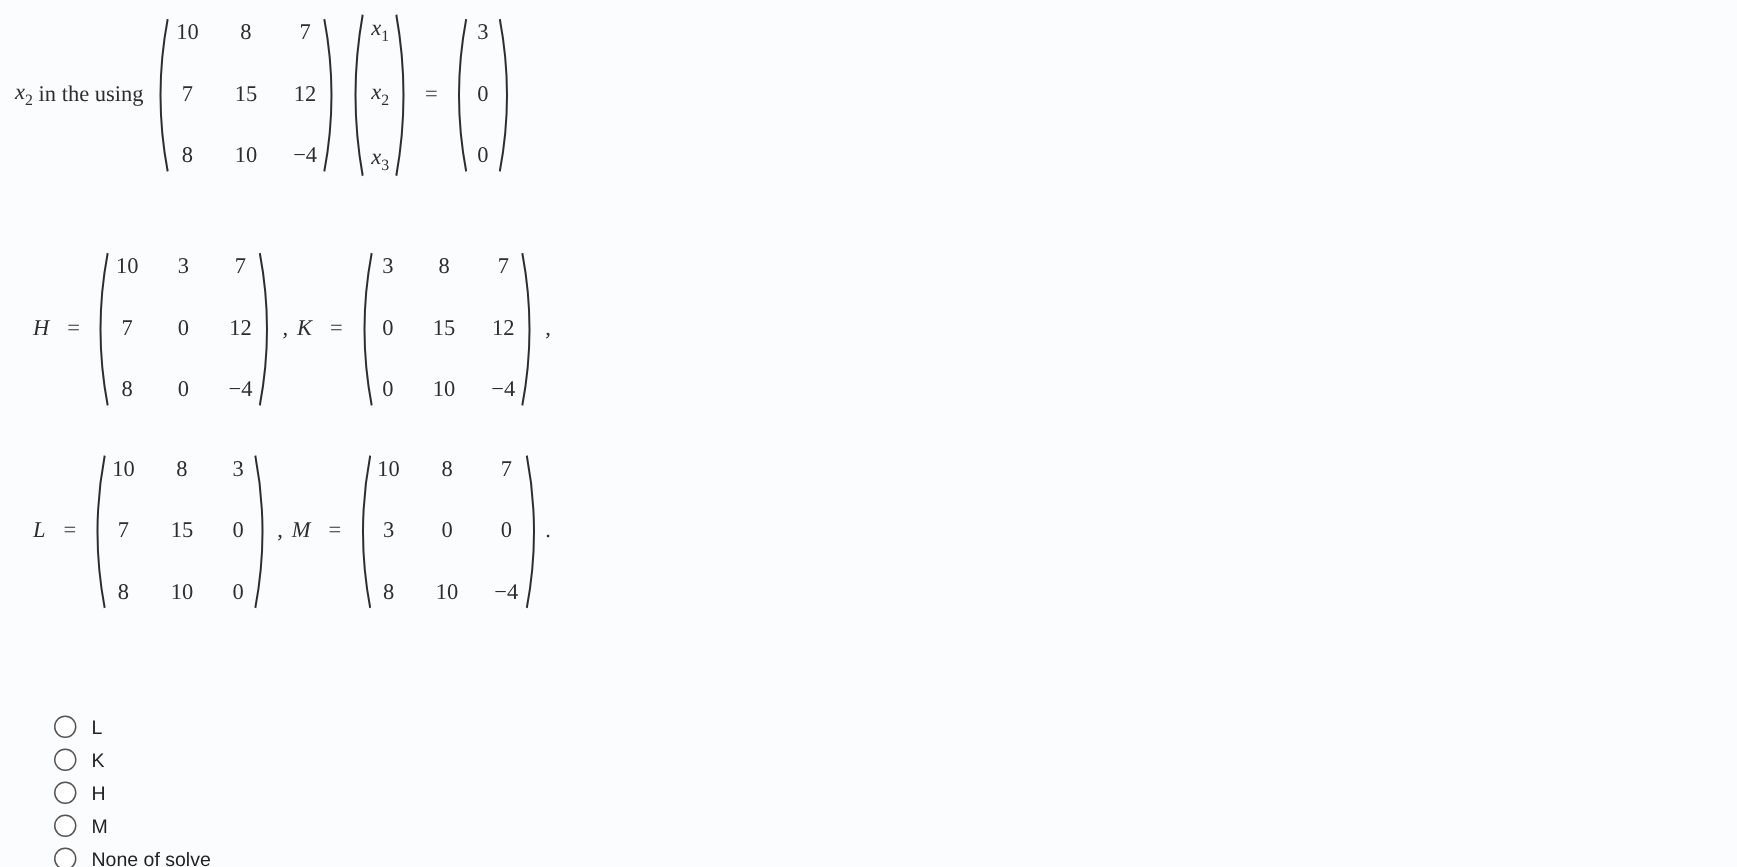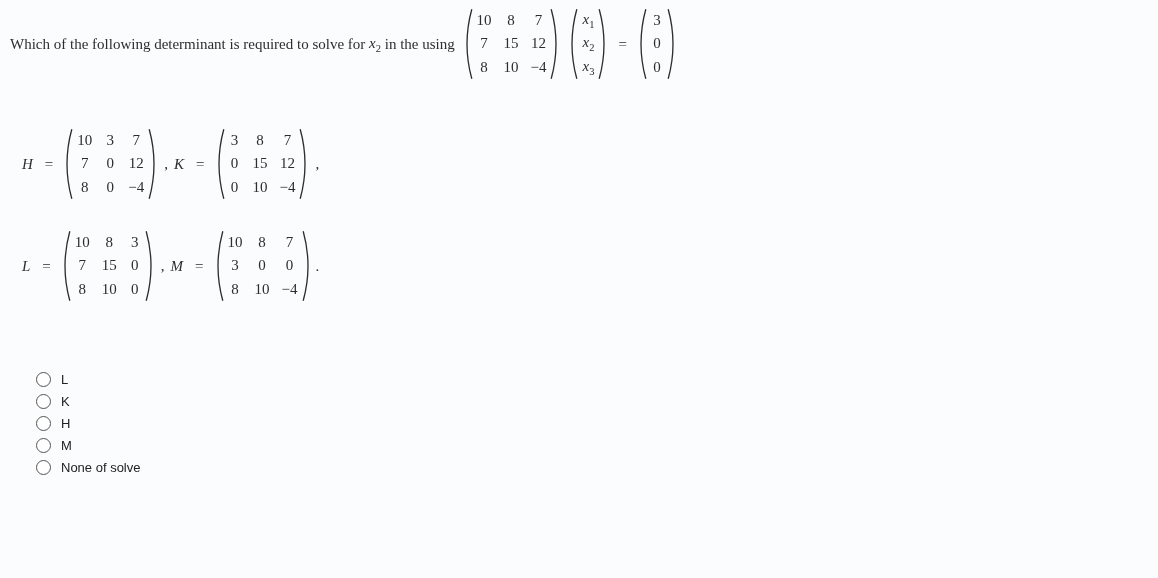--- a/index.html
+++ b/index.html
@@ -33,20 +33,21 @@
   .paren svg { width: 100%; height: 100%; }
   .mcells {
     display: grid;
     grid-auto-rows: 1fr;
     align-items: center;
     justify-items: center;
     column-gap: 12px;
     row-gap: 4px;
     padding: 3px 4px;
     font-family: 'Times New Roman', serif;
+    gap: 24px;
   }
   .mcells .cell { min-width: 12px; text-align: center; }
   .italic { font-style: italic; font-family: 'Times New Roman', serif; }
   .sub { font-size: 0.7em; vertical-align: sub; font-style: normal; }
   .defs {
     margin-left: 12px;
     margin-bottom: 70px;
   }
   .def-row {
     display: flex;
@@ -78,21 +79,20 @@
     border-radius: 50%;
     margin-right: 10px;
     background: #fff;
     flex-shrink: 0;
   }
 </style>
 </head>
 <body>
 
 <div class="question-line">
-  <span>Which of the following determinant is required to solve for </span>
   <span class="italic"><span>x</span><span class="sub">2</span></span>
   <span> in the using </span>
 
   <span class="matrix">
     <span class="paren"><svg viewBox="0 0 10 60" preserveAspectRatio="none">
           <path d="M9 1 Q1 30 9 59" stroke="#2d2d2d" stroke-width="1.1" fill="none"></path>
         </svg></span>
     <span class="mcells" style="grid-template-columns:repeat(3,auto)">
       <span class="cell">10</span><span class="cell">8</span><span class="cell">7</span>
       <span class="cell">7</span><span class="cell">15</span><span class="cell">12</span>

